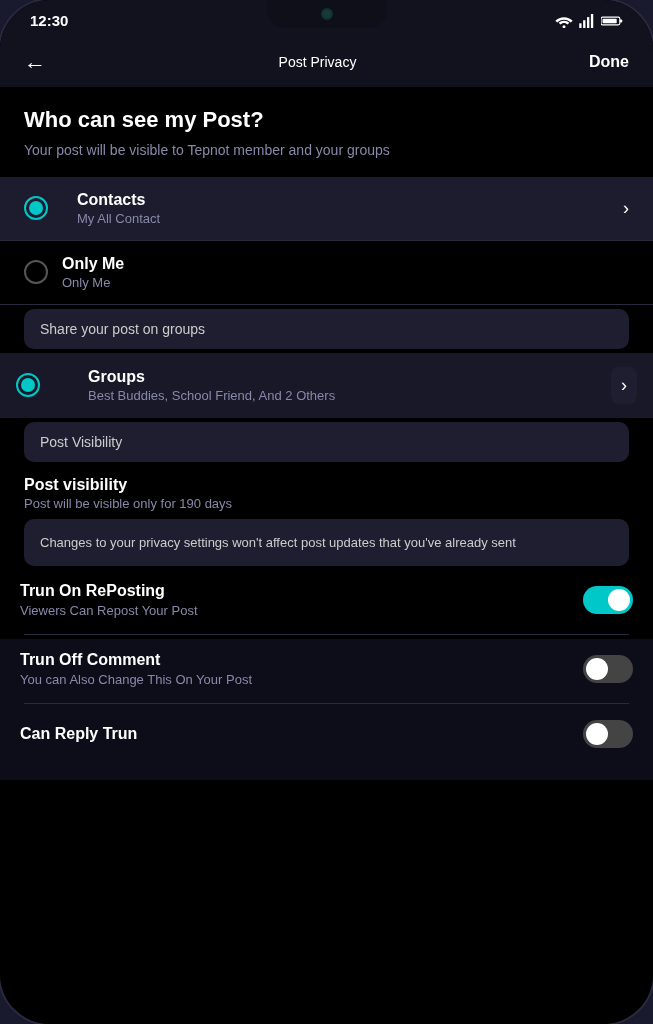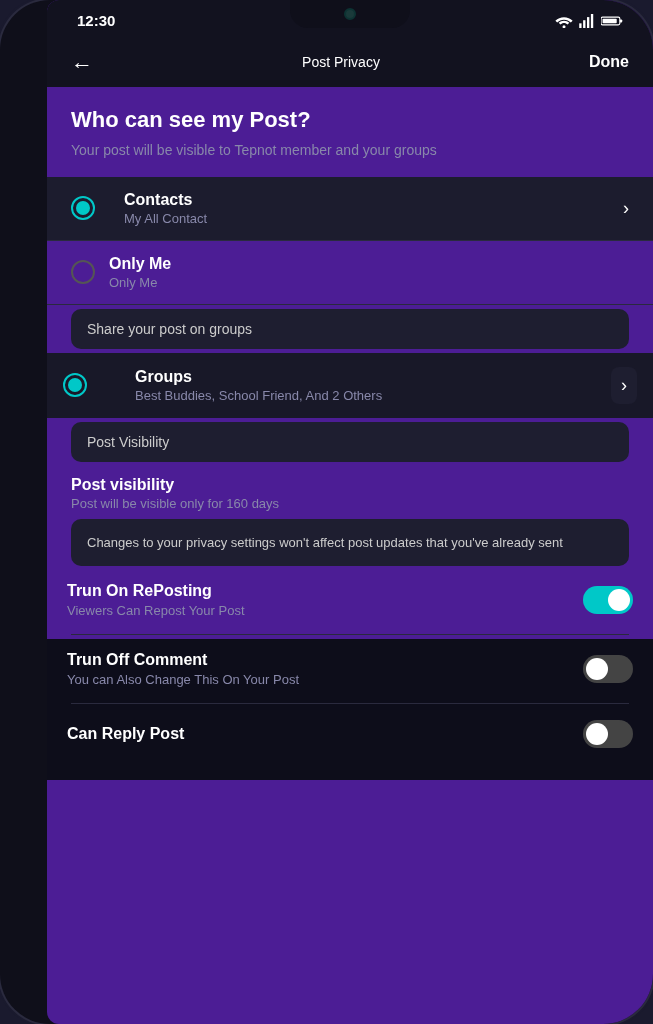--- a/index.html
+++ b/index.html
@@ -16,24 +16,23 @@
       height: 1024px;
       background: #0f0f1a;
       border-radius: 50px;
       position: relative;
       overflow: hidden;
       box-shadow: 0 0 0 2px #2a2a3e, 0 0 0 4px #1a1a2e;
     }
     .phone-screen {
       position: absolute;
       top: 0; left: 0; right: 0; bottom: 0;
-      background: #4c1d95;
+      background: #000000;
       border-radius: 12px;
       overflow: hidden;
-      margin-left: 47px;
     }
     
     .status-bar {
       display: flex;
       justify-content: space-between;
       align-items: center;
       padding: 12px 30px 8px;
       background: #12121f;
     }
     .status-time {
@@ -305,21 +304,21 @@
           <div class="option-label-sub">Best Buddies, School Friend, And 2 Others</div>
         </div>
         <span class="option-chevron" style="background:#1e1e30; padding: 8px 10px; border-radius: 8px;">›</span>
       </div>
 
       <div class="section-label">Post Visibility</div>
 
       <div class="option-row" style="padding: 10px 24px 4px;">
         <div class="option-label">
           <div class="option-label-title">Post visibility</div>
-          <div class="option-label-sub">Post will be visible only for 160 days</div>
+          <div class="option-label-sub">Post will be visible only for 190 days</div>
         </div>
       </div>
 
       <div class="info-box">Changes to your privacy settings won't affect post updates that you've already sent</div>
 
       <div class="setting-row">
         <div class="setting-info">
           <div class="setting-title">Trun On RePosting</div>
           <div class="setting-sub">Viewers Can Repost Your Post</div>
         </div>
@@ -339,21 +338,21 @@
           </div>
           <div class="toggle-track off">
             <div class="toggle-thumb"></div>
           </div>
         </div>
 
         <div class="divider"></div>
 
         <div class="setting-row">
           <div class="setting-info">
-            <div class="setting-title">Can Reply Post</div>
+            <div class="setting-title">Can Reply Trun</div>
           </div>
           <div class="toggle-track off">
             <div class="toggle-thumb"></div>
           </div>
         </div>
       </div>
 
     </div>
   </div>
 </div>

